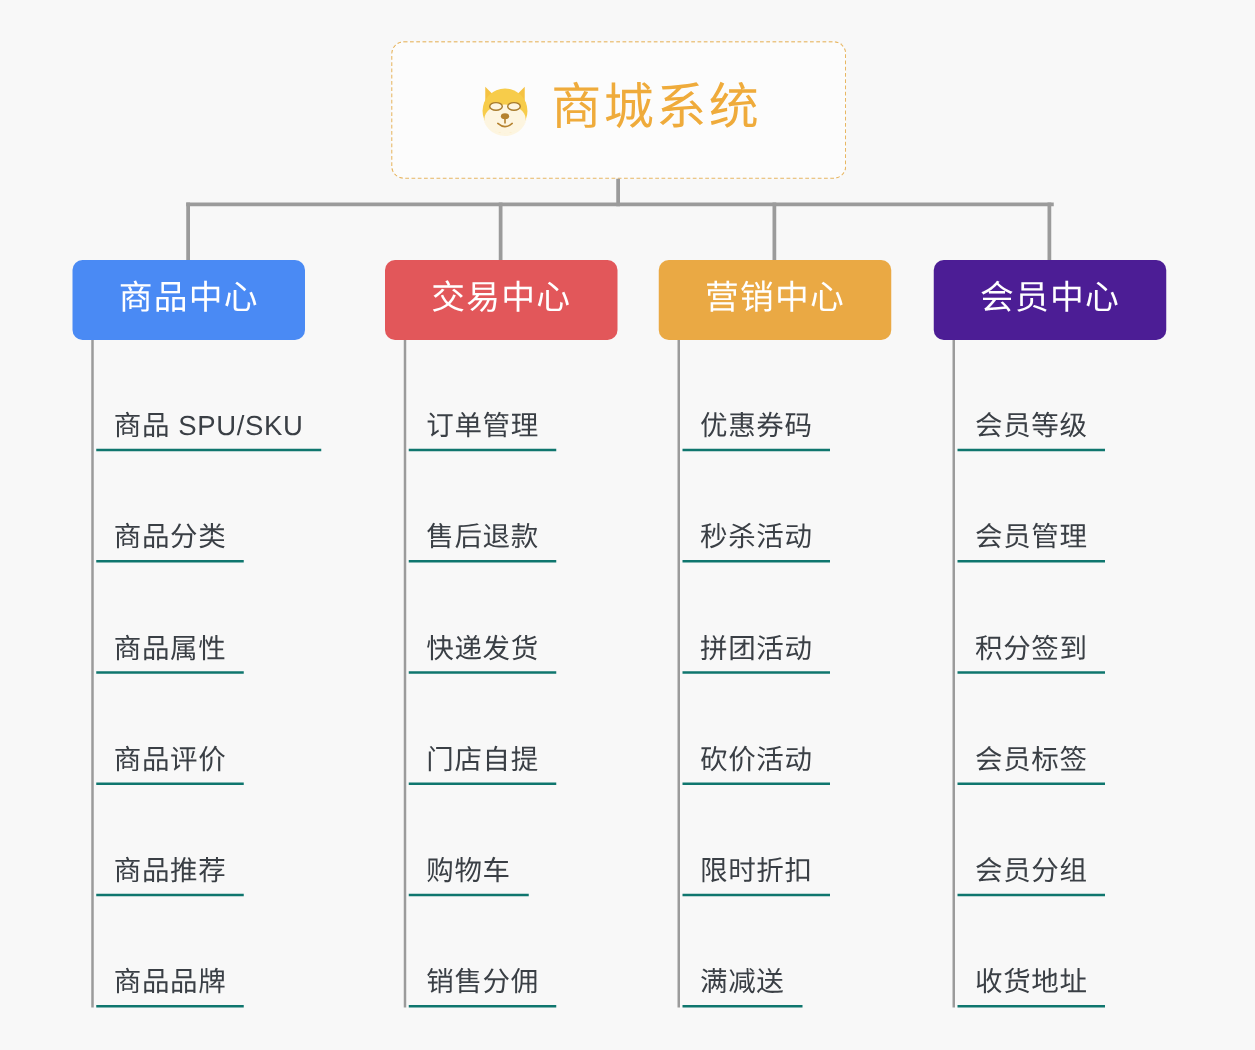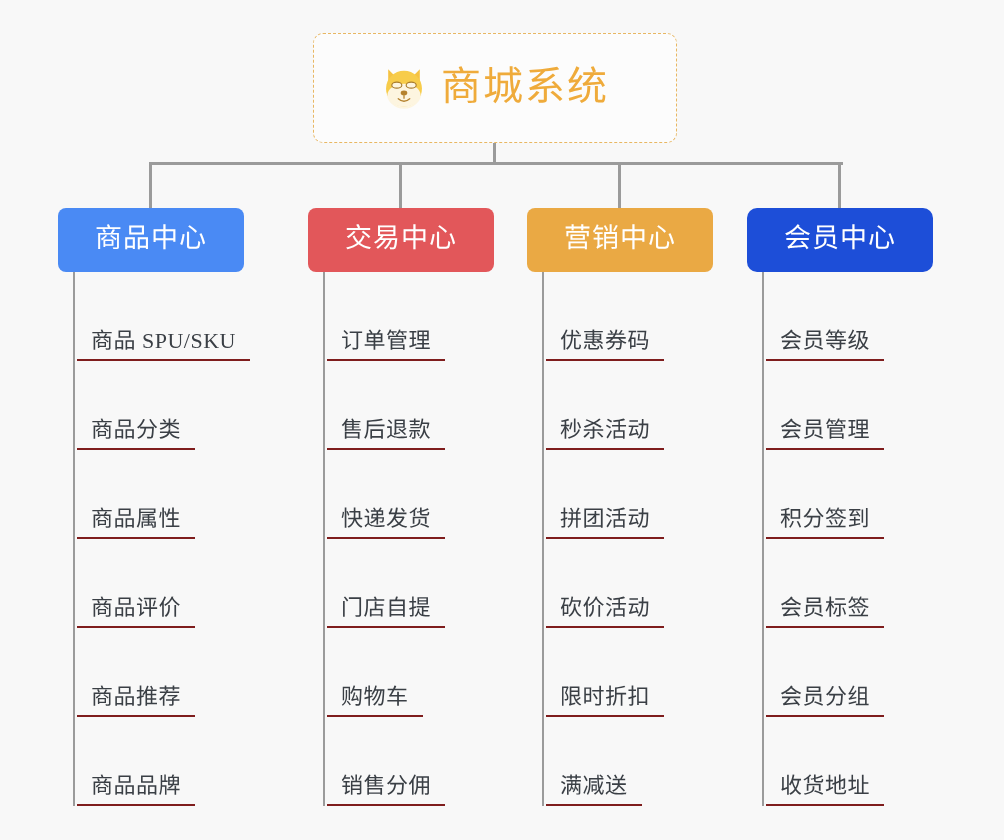--- a/index.html
+++ b/index.html
@@ -117,24 +117,23 @@
   .leaf {
     position: relative;
     height: 89px;
     display: flex;
     align-items: flex-end;
     padding-left: 18px;
     box-sizing: border-box;
   }
   .leaf-inner {
     display: inline-block;
-    border-bottom: 2px solid #7f1d1d;
+    border-bottom: 2px solid #0f766e;
     padding: 0 14px 6px 14px;
     margin-left: -14px;
-    font-family: Liberation Serif, serif;
   }
   .leaf-label {
     font-size: 22px;
     line-height: 1.15;
     color: #3a3f45;
     white-space: nowrap;
     letter-spacing: 0.5px;
   }
 </style>
 </head>
@@ -240,21 +239,21 @@
       <div class="leaf">
           <span class="leaf-inner"><span class="leaf-label">限时折扣</span></span>
         </div>
       <div class="leaf">
           <span class="leaf-inner"><span class="leaf-label">满减送</span></span>
         </div>
     </div>
   </div>
 
   <div class="column" id="col-3" style="left: 747px; width: 186px;">
-    <div class="cat-box" style="background: #1d4ed8; width: 186px; border-radius: 10px;">
+    <div class="cat-box" style="background: #4c1d95; width: 186px;">
       <span class="cat-label">会员中心</span>
     </div>
     <div class="leaves">
       <div class="trunk" style="height: 534px;"></div>
       <div class="leaf">
           <span class="leaf-inner"><span class="leaf-label">会员等级</span></span>
         </div>
       <div class="leaf">
           <span class="leaf-inner"><span class="leaf-label">会员管理</span></span>
         </div>

